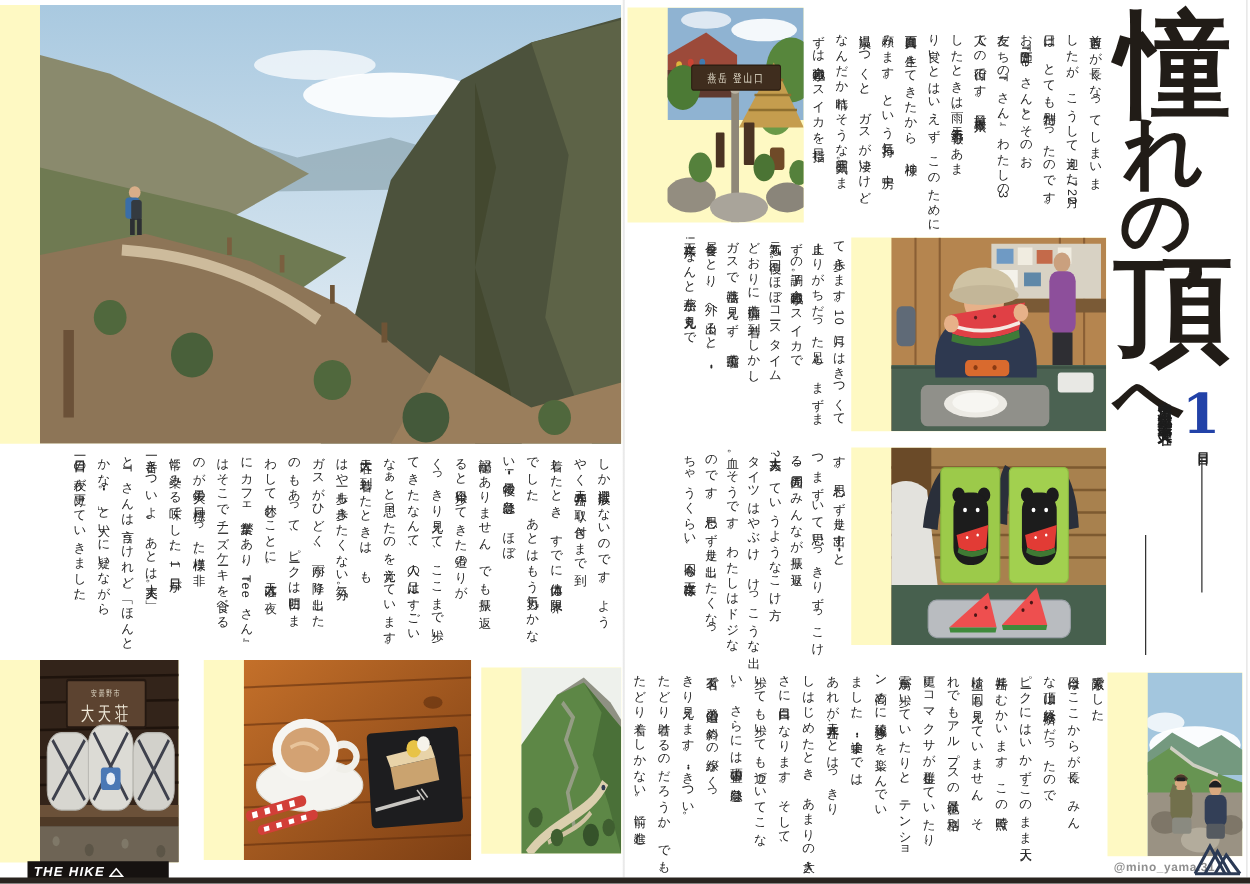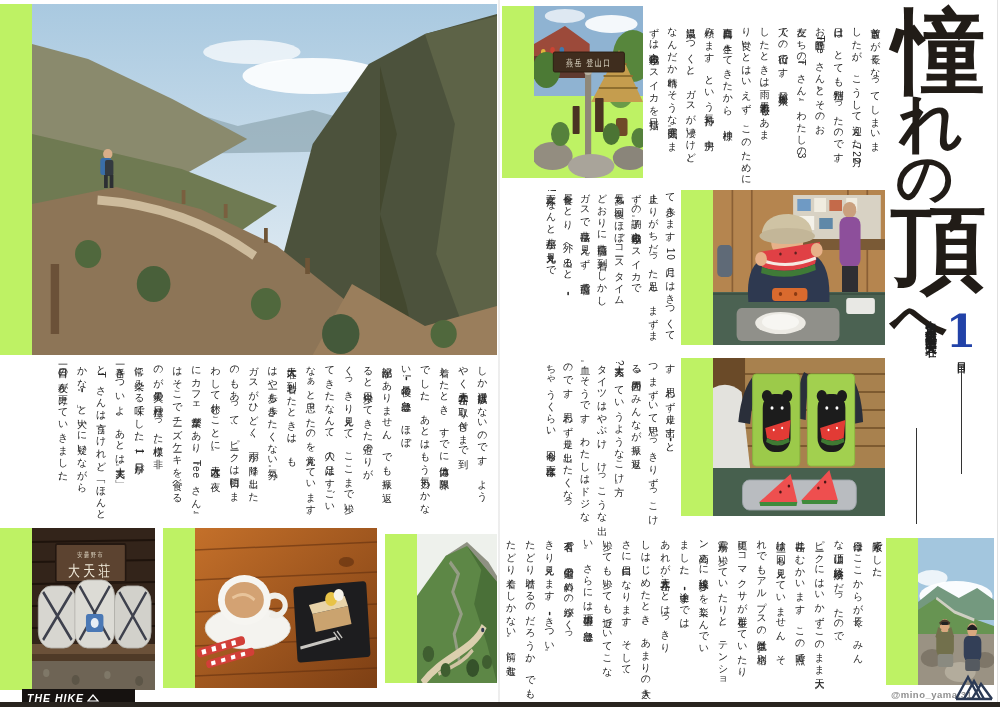--- a/index.html
+++ b/index.html
@@ -1,20 +1,20 @@
 <!DOCTYPE html>
 <html><head>
 <meta charset="utf-8">
 <style>
   * { margin:0; padding:0; box-sizing:border-box; }
   html,body { width:1000px; height:707px; background:#ffffff; overflow:hidden;
               font-family:"Liberation Sans", sans-serif; }
   #spread { position:relative; width:1000px; height:707px; background:#fff; }
 
-  .photo { position:absolute; overflow:hidden; background:#bef264;padding-left:32px; }
+  .photo { position:absolute; overflow:hidden; background:#fef9c3;padding-left:32px; }
   .photo svg { display:block; width:100%; height:100%; }
 
   
   .cols { position:absolute; display:flex; flex-direction:row-reverse;
           justify-content:space-between; align-items:flex-start; }
   .vcol { writing-mode:vertical-rl; text-orientation:mixed;
           font-size:10px; letter-spacing:1px; line-height:1.15;
           color:#262626; white-space:nowrap; }
   .cols-intro { left:648px; top:20px;  width:233px; height:161px; }
   .cols-p2    { left:545px; top:186px; width:131px; height:163px; }
@@ -59,21 +59,21 @@
   .bottom-bar { position:absolute; left:0; bottom:0; width:1000px; height:5px;
                 background:#29241f; }
   .gutter { position:absolute; left:498px; top:0; width:2px; height:702px;
             background:linear-gradient(90deg,#f4f4f4,#e7e7e7,#f4f4f4); }
   .edge-r { position:absolute; right:2px; top:0; width:1px; height:702px; background:#e2e2e2; }
 
   .ph-main      { left:0;     top:4px;   width:497px; height:351px; }
   .ph-trailhead { left:502px; top:6px;   width:141px; height:172px; }
   .ph-melon     { left:681px; top:190px; width:204px; height:155px; }
   .ph-shirts    { left:681px; top:358px; width:204px; height:158px; }
-  .ph-hutsign   { left:0;     top:528px; width:155px; height:162px; }
+  .ph-hutsign   { left:0;     top:528px; width:143px; height:162px; }
   .ph-cafe      { left:163px; top:528px; width:214px; height:160px; }
   .ph-ridge     { left:385px; top:534px; width:112px; height:149px; }
   .ph-duo       { left:886px; top:538px; width:108px; height:147px; }
 
   svg text { font-family:"Liberation Sans", sans-serif; }
   .sign-main { font-family:"DejaVu Serif","Liberation Serif",serif; }
 </style>
 </head>
 <body>
 

